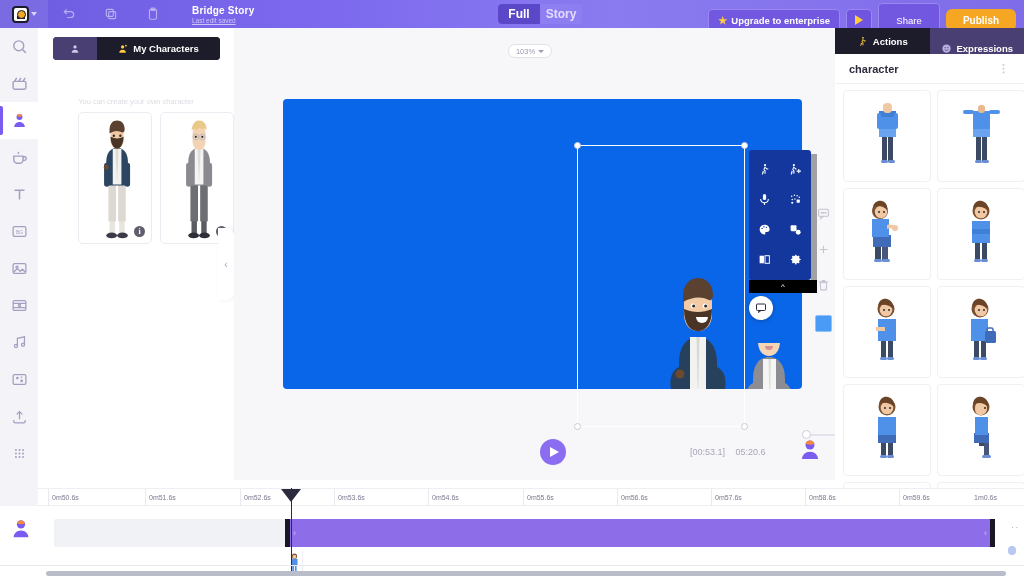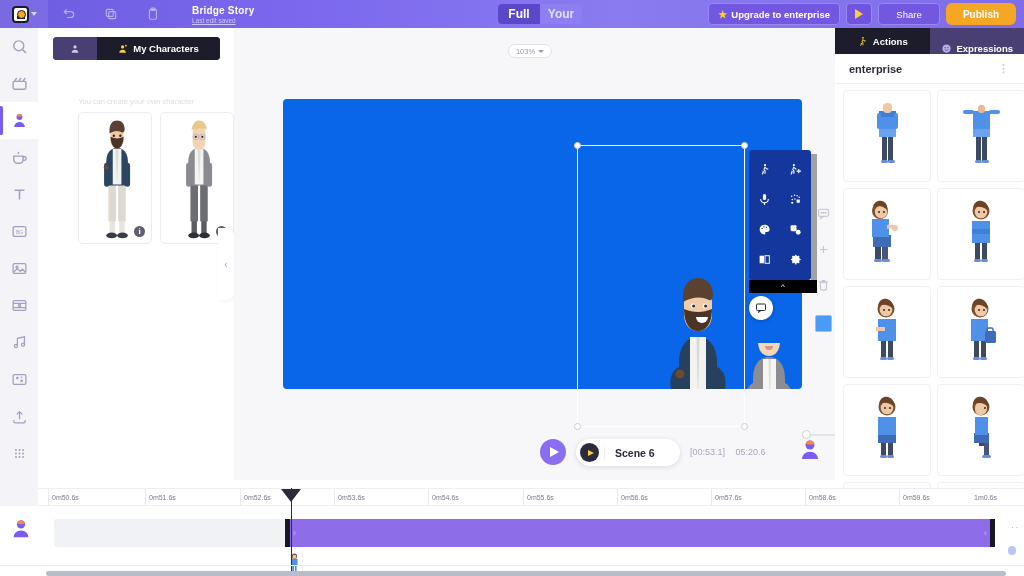--- a/index.html
+++ b/index.html
@@ -66,21 +66,21 @@
     width: 26px; height: 22px; background: #6e54de; border: 1px solid #9b87ef;
     border-radius: 4px; display: flex; align-items: center; justify-content: center;
   }
   .btn-play-sm .tri {
     width: 0; height: 0; border-left: 8px solid #ffcd3c;
     border-top: 5px solid transparent; border-bottom: 5px solid transparent;
   }
   .btn-share {
     height: 22px; min-width: 62px; background: #7257e0; border: 1px solid #9b87ef;
     border-radius: 4px; color: #ffffff; font-size: 9.5px;
-    display: flex; align-items: center; justify-content: center; padding: 4px 12px;
+    display: flex; align-items: center; justify-content: center; padding: 16px 12px;
   }
   .btn-publish {
     height: 22px; min-width: 70px; background: #f5a623; border-radius: 6px;
     color: #ffffff; font-size: 10px; font-weight: bold;
     display: flex; align-items: center; justify-content: center; padding: 0 14px;
   }
 
   
   .rail {
     position: absolute; left: 0; top: 28px; width: 38px; height: 548px;
@@ -385,21 +385,21 @@
       </svg>
     </div>
 
     <div class="title-wrap">
       <div class="proj-title">Bridge Story</div>
       <div class="proj-sub">Last edit saved</div>
     </div>
 
     <div class="seg-toggle">
       <div class="seg active">Full</div>
-      <div class="seg">Your</div>
+      <div class="seg">Story</div>
     </div>
 
     <div class="tb-right">
       <div class="btn-upgrade">
         <span class="star">★</span>
         <span>Upgrade to enterprise</span>
       </div>
       <div class="btn-play-sm">
         <span class="tri"></span>
       </div>
@@ -756,26 +756,20 @@
     </div>
 
     <div class="playbar">
       <div class="slider-track"></div>
       <div class="slider-knob"></div>
 
       <div class="play-big">
         <span class="tri"></span>
       </div>
 
-      <div class="scene-pill">
-        <div class="scene-play">
-          <span class="tri"></span>
-        </div>
-        <div class="scene-name">Scene 6</div>
-      </div>
 
       <div class="tcodes">
         <b>[00:53.1]</b>
         <span>05:20.6</span>
       </div>
 
       <div class="pb-avatar">
         <svg viewBox="0 0 24 24" width="24" height="24">
           <circle cx="12" cy="7" r="4.5" fill="#7b5cf0"></circle>
           <path d="M12 2.6a4.5 4.5 0 0 1 4.4 3.5c-2.8 1-6 .9-8.8-.3A4.5 4.5 0 0 1 12 2.6z" fill="#f5893c"></path>
@@ -823,21 +817,21 @@
           <circle cx="12" cy="12" r="9" fill="#b7aee0"></circle>
           <circle cx="9" cy="10" r="1.3" fill="#4a3f72"></circle>
             <circle cx="15" cy="10" r="1.3" fill="#4a3f72"></circle>
           <path d="M8 14a5 5 0 0 0 8 0" fill="none" stroke="#4a3f72" stroke-width="1.6"></path>
         </svg>
         <span>Expressions</span>
       </div>
     </div>
 
     <div class="rp-head">
-      <span>enterprise</span>
+      <span>character</span>
       <span class="dots">⋮</span>
     </div>
 
     <div class="rp-grid">
 
       <div class="pose-card">
         <svg viewBox="0 0 40 74" width="40" height="74">
           <rect x="15" y="36" width="5" height="26" fill="#3c4a63"></rect>
             <rect x="21" y="36" width="5" height="26" fill="#3c4a63"></rect>
           <rect x="14" y="61" width="7" height="3" rx="1.5" fill="#6a8ed6"></rect>

